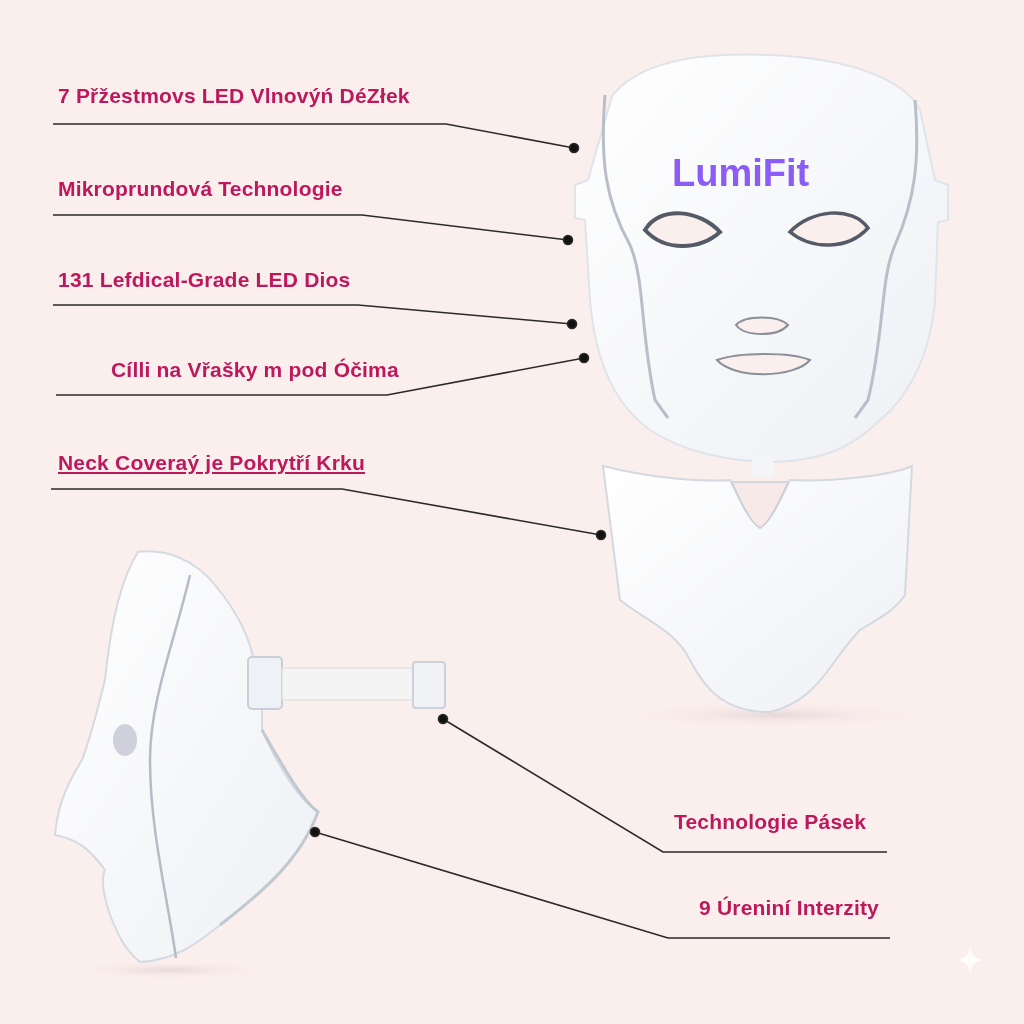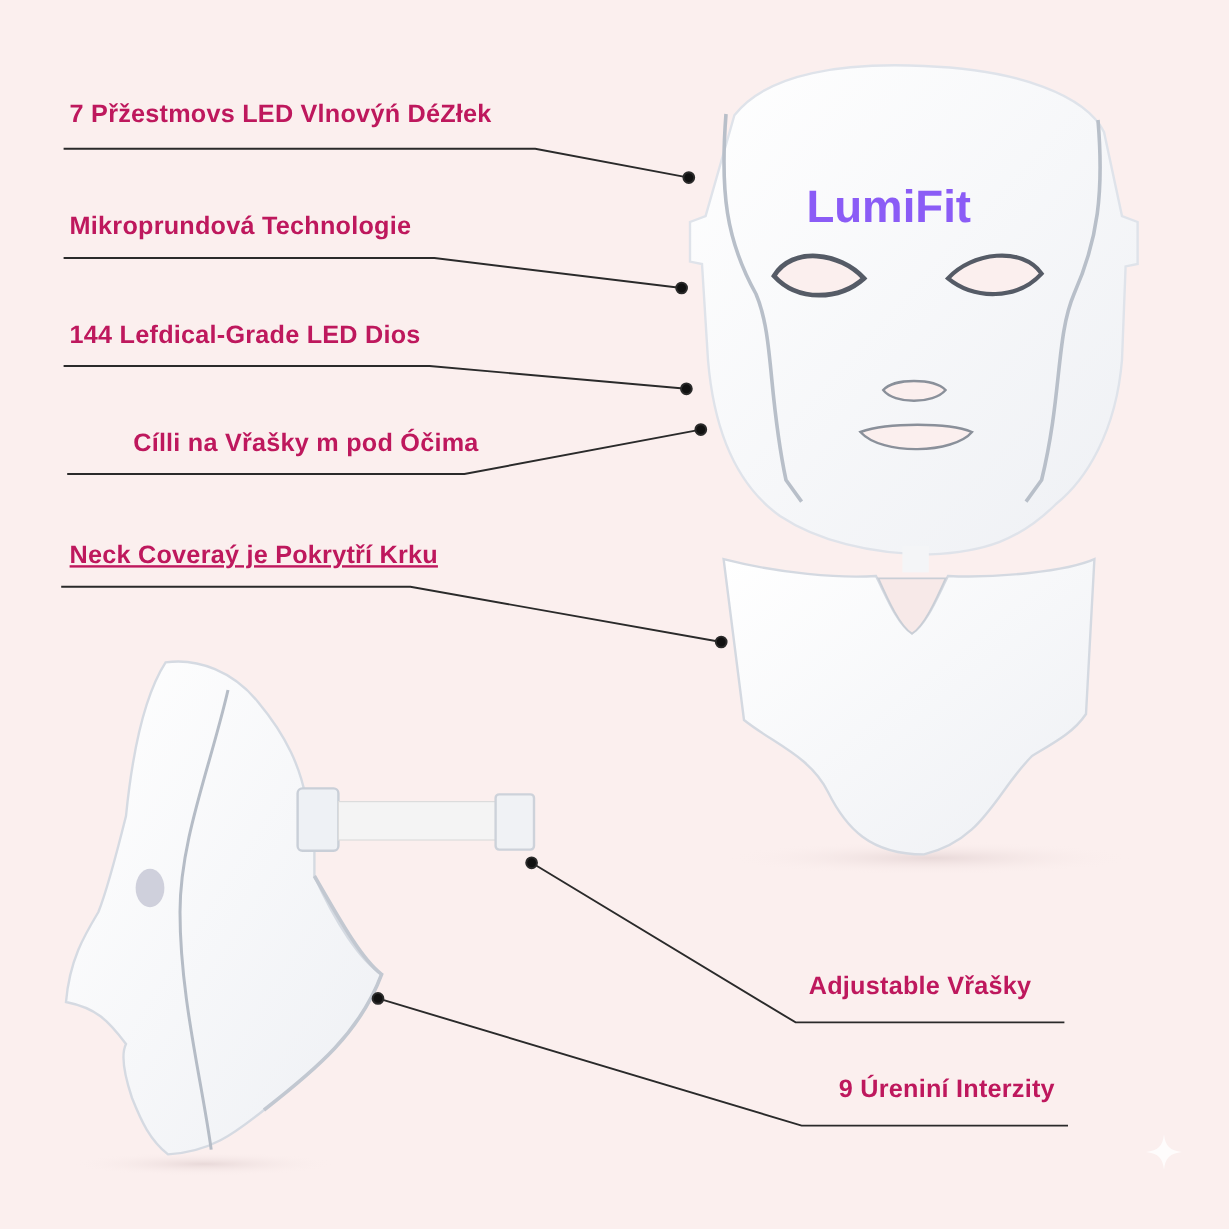--- a/index.html
+++ b/index.html
@@ -67,21 +67,21 @@
       <circle cx="443" cy="719" r="4.5"></circle>
     <polyline points="315,832 668,938 890,938" fill="none"></polyline>
       <circle cx="315" cy="832" r="4.5"></circle>
   </g>
 </svg>
 
 <div class="brand">LumiFit</div>
 
 <div class="label" style="left:58px;top:84px;">7 Přžestmovs LED Vlnovýń DéZłek</div>
 <div class="label" style="left:58px;top:177px;">Mikroprundová Technologie</div>
-<div class="label" style="left:58px;top:268px;">144 Lefdical-Grade LED Dios</div>
+<div class="label" style="left:58px;top:268px;">131 Lefdical-Grade LED Dios</div>
 <div class="label" style="left:64px;top:358px;margin-left:47px;">Cílli na Vřašky m pod Óčima</div>
 <div class="label" style="left:58px;top:451px;text-decoration:underline;">Neck Coveraý je Pokrytří Krku</div>
-<div class="label" style="left:674px;top:810px;">Adjustable Vřašky</div>
+<div class="label" style="left:674px;top:810px;">Technologie Pásek</div>
 <div class="label" style="left:675px;top:896px;margin-left:24px;">9 Úreniní Interzity</div>
 
 <svg class="sparkle" viewBox="0 0 30 30">
   <path d="M15 0 C16 10 20 14 30 15 C20 16 16 20 15 30 C14 20 10 16 0 15 C10 14 14 10 15 0 Z" fill="#ffffff" opacity="0.8"></path>
 </svg>
 
 </body></html>

